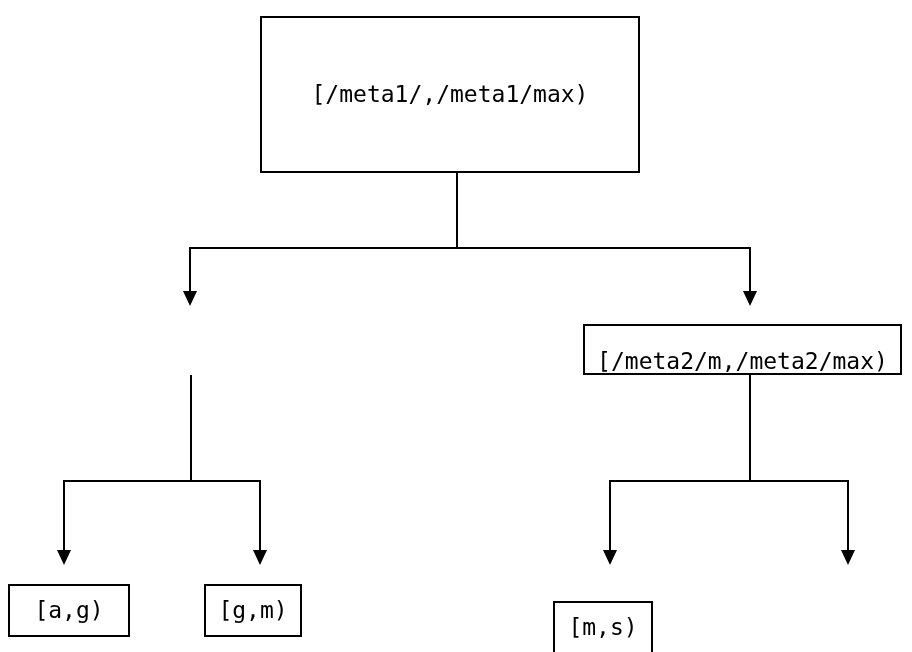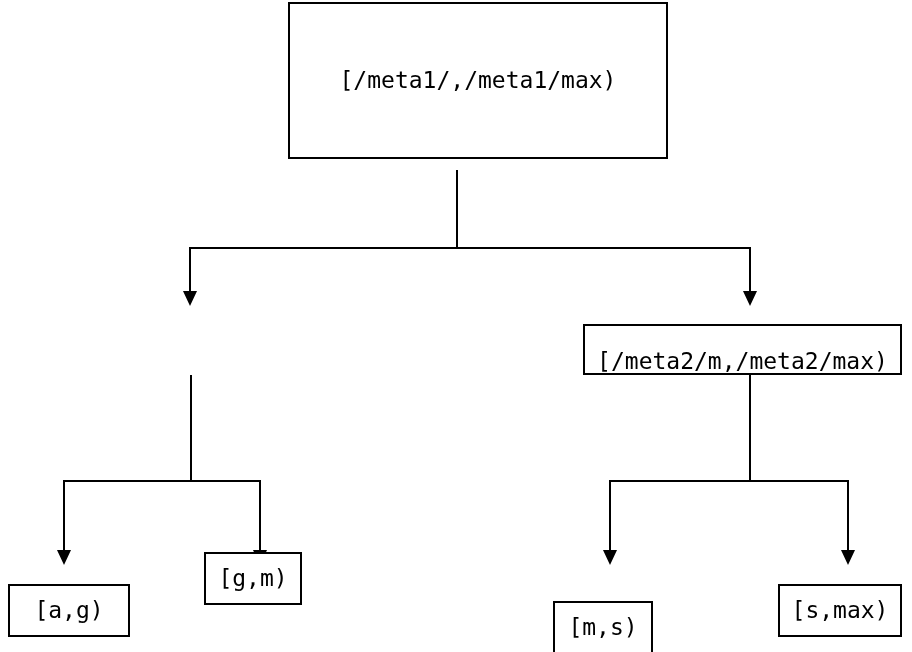--- a/index.html
+++ b/index.html
@@ -28,25 +28,25 @@
     border: 2px solid #000000;
     background: #ffffff;
     display: flex;
     align-items: center;
     justify-content: center;
     font-size: 23px;
     line-height: 1;
     color: #000000;
     white-space: nowrap;
   }
-  .node-root  { left: 260px; top: 2px;  width: 380px; height: 157px; margin-left: 28px; }
+  .node-root  { left: 260px; top: 16px;  width: 380px; height: 157px; }
   .node-left  { left: 22px;  top: 324px; width: 324px; height: 51px;  }
   .node-right { left: 583px; top: 324px; width: 319px; height: 51px; align-items: flex-end;  }
   .node-ag    { left: 8px;   top: 584px; width: 122px; height: 53px;  }
-  .node-gm    { left: 204px; top: 552px; width: 98px;  height: 53px;  }
+  .node-gm    { left: 204px; top: 584px; width: 98px;  height: 53px;  }
   .node-ms    { left: 553px; top: 584px; width: 100px; height: 53px; margin-top: 17px;  }
   .node-smax  { left: 778px; top: 584px; width: 124px; height: 53px;  }
 </style>
 </head>
 <body>
 
 <div class="canvas">
 
   <svg class="edges" viewBox="0 0 912 652" xmlns="http://www.w3.org/2000/svg" aria-hidden="true">
     <g stroke="#000000" stroke-width="2" fill="none">
@@ -90,17 +90,14 @@
   </div>
 
   <div class="node node-gm">
     <span>[g,m)</span>
   </div>
 
   <div class="node node-ms">
     <span>[m,s)</span>
   </div>
 
-  <div class="node node-smax">
-    <span>[s,max)</span>
-  </div>
 
 </div>
 
 </body></html>

